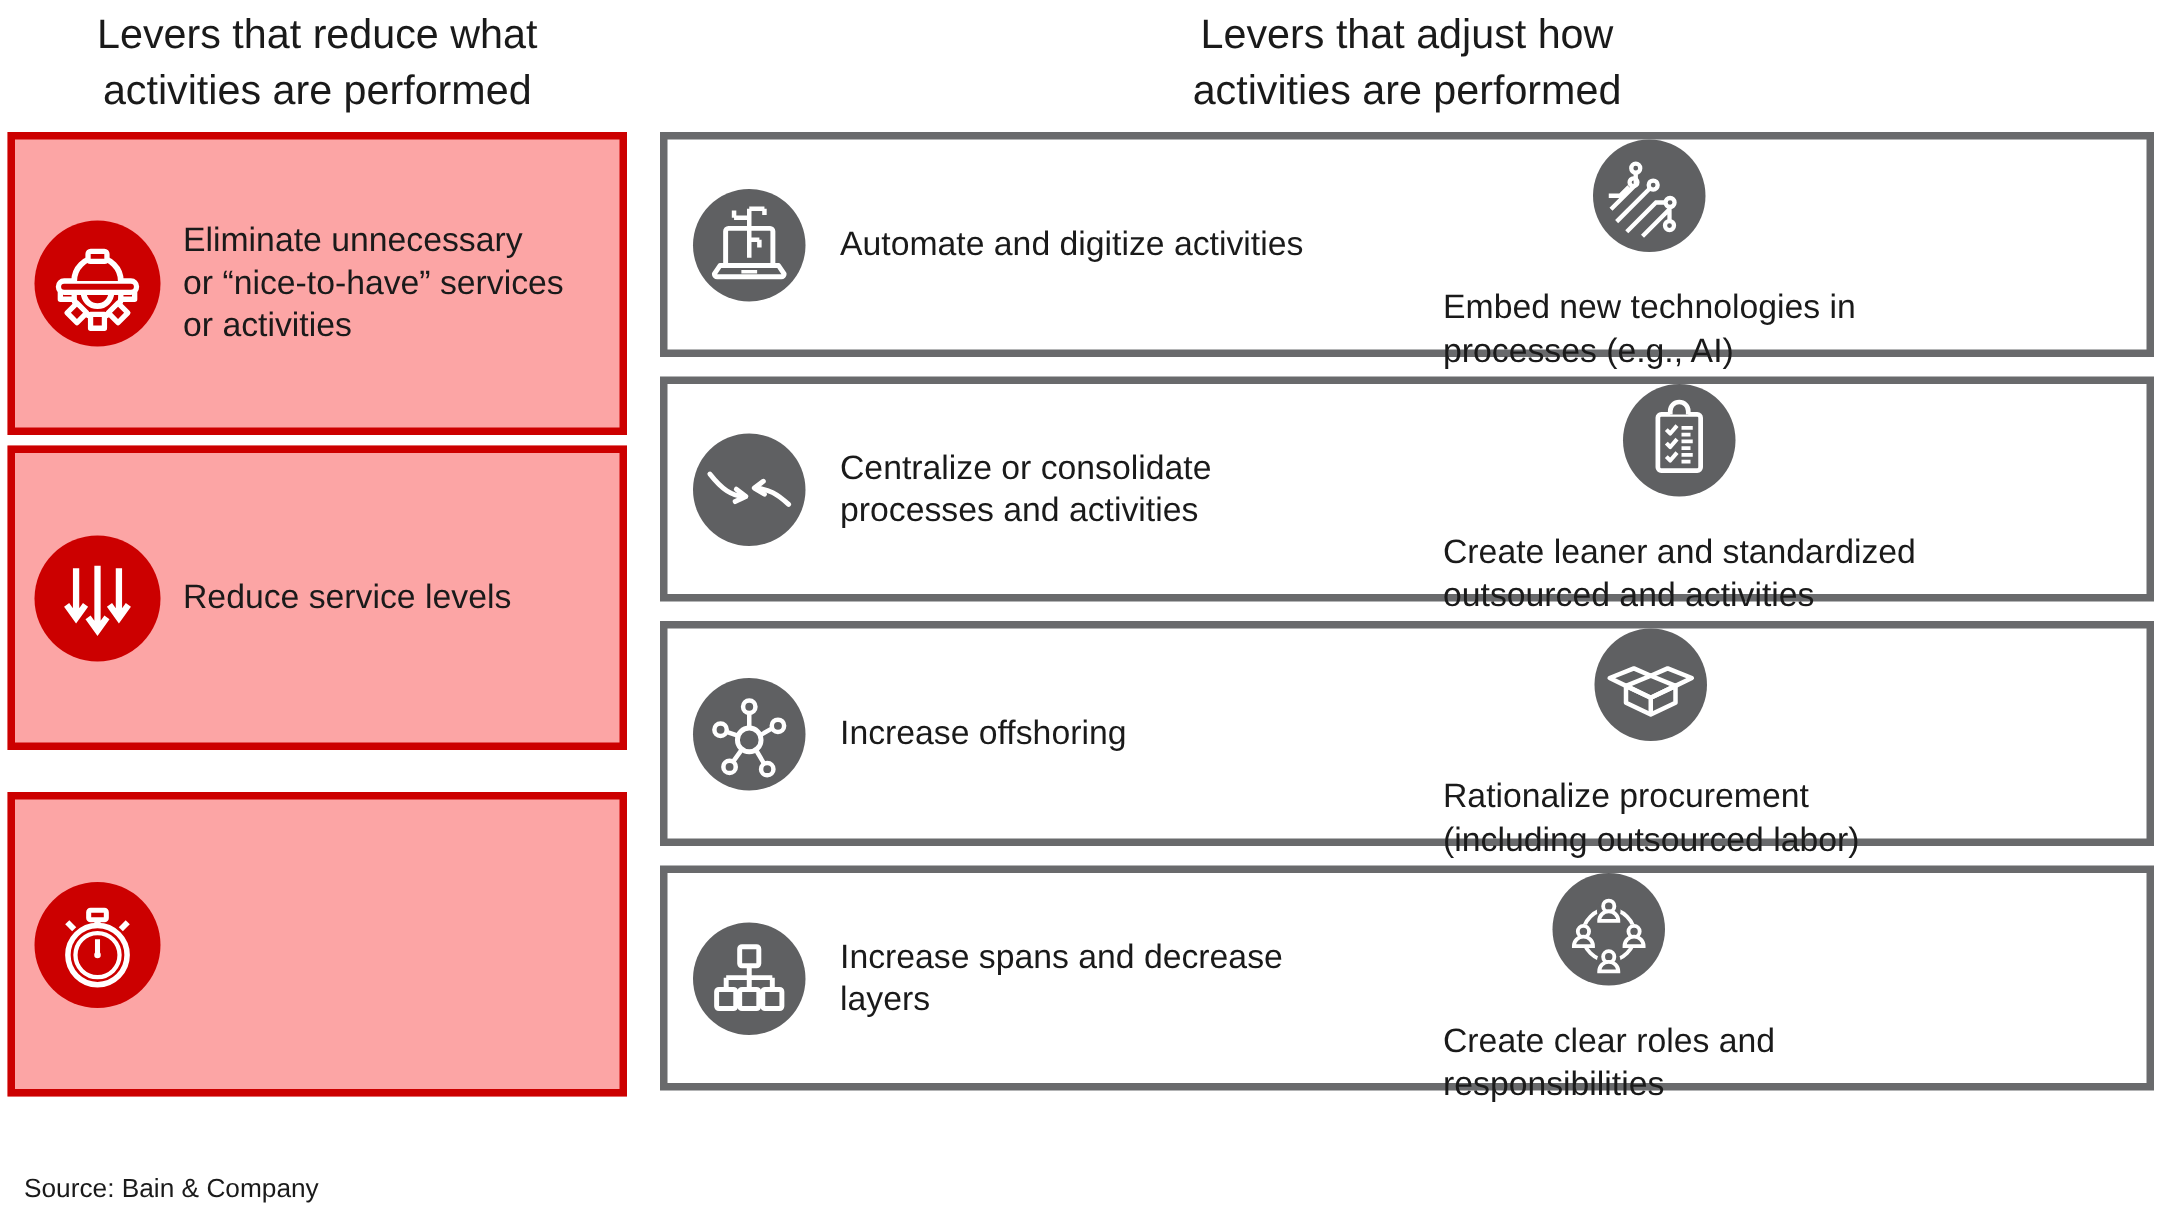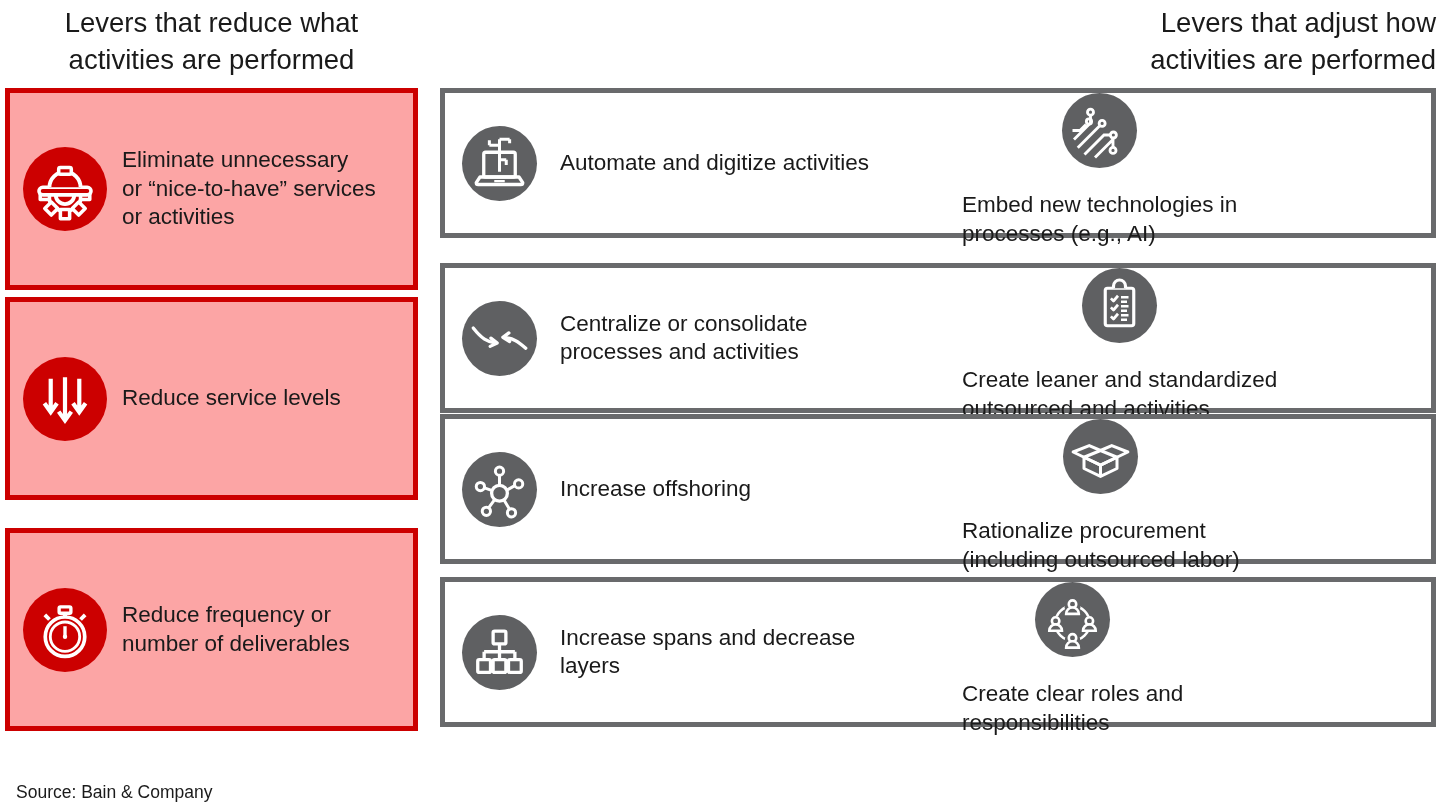--- a/index.html
+++ b/index.html
@@ -8,21 +8,21 @@
   html,body{margin:0;padding:0;background:#fff;}
   .canvas{
     position:relative;width:1440px;height:810px;background:#fff;overflow:hidden;
     font-family:"Liberation Sans", sans-serif;color:var(--text);
   }
   .col-title{
     position:absolute;top:4px;text-align:center;
     font-size:27.5px;line-height:37px;white-space:pre-line;color:var(--text);
   }
   #left-title{left:5px;width:413px;}
-  #right-title{left:440px;width:996px;text-align:right;}
+  #right-title{left:440px;width:996px;}
   .lbox{
     position:absolute;left:5px;width:413px;box-sizing:border-box;
     border:5px solid var(--red);background:#fca5a5;
     display:flex;align-items:center;padding-left:13px;gap:15px;
   }
   .rrow{
     position:absolute;left:440px;width:996px;height:150px;box-sizing:border-box;
     border:5px solid var(--bgray);background:#fff;
   }
   .cell{position:absolute;top:0;height:100%;display:flex;align-items:center;gap:23px;}
@@ -86,22 +86,20 @@
           <circle cx="50" cy="58" r="23.5" stroke-width="4.4"></circle>
           <circle cx="50" cy="58" r="17.5" stroke-width="3.4"></circle>
           <path d="M50 58V45.5" stroke-width="4"></path>
           <circle cx="50" cy="58" r="2.6" fill="#fff" stroke="none"></circle>
           <path d="M50 34.5V30" stroke-width="5"></path>
           <rect x="43" y="22.5" width="14" height="7.5" rx="1.5" stroke-width="4"></rect>
           <path d="M68.5 37.5 74 32" stroke-width="4.6"></path>
           <path d="M31.5 37.5 26 32" stroke-width="4.6"></path>
         </svg>
       </span>
-    <div class="label">Reduce frequency or
-number of deliverables</div>
   </div>
 
   <div class="rrow" style="top:88px;">
     <div class="cell c1">
       <span class="circle gray">
           <svg viewBox="0 0 100 100" fill="none" stroke="#fff" stroke-width="4" stroke-linejoin="round">
             <rect x="29" y="35" width="42" height="33" rx="2.5" stroke-width="4.4"></rect>
             <path d="M24 68H76L81 75.5a2.5 2.5 0 0 1-2.5 2.5H21.5A2.5 2.5 0 0 1 19 75.5Z" stroke-width="4.4"></path>
             <path d="M43 73.5h14" stroke-width="3"></path>
             <path d="M50 61V17.5M50 17.5H63.5M63.5 17.5V23M50 25.5H36.5M36.5 25.5V19M50 45H59M59 45V52"></path>
@@ -122,21 +120,21 @@
             <circle cx="68" cy="76.5" r="4"></circle>
             <path d="M14 50H24L32 42"></path>
             <circle cx="36" cy="38" r="3.5"></circle>
           </svg>
         </span>
       <div class="label">Embed new technologies in
 processes (e.g., AI)</div>
     </div>
   </div>
 
-  <div class="rrow" style="top:251px;margin-top:12px;">
+  <div class="rrow" style="top:251px;">
     <div class="cell c1">
       <span class="circle gray">
           <svg viewBox="0 0 100 100" fill="none" stroke="#fff" stroke-width="4.4" stroke-linecap="round" stroke-linejoin="round">
             <path d="M15 36C26 50 34 55 45 56"></path>
             <path d="M38.5 49.5 47 56 37.5 60.5"></path>
             <path d="M85 63C74 53 68 50 56 48.5"></path>
             <path d="M62.5 42.5 54.5 48.5 63.5 54"></path>
           </svg>
         </span>
       <div class="label">Centralize or consolidate

